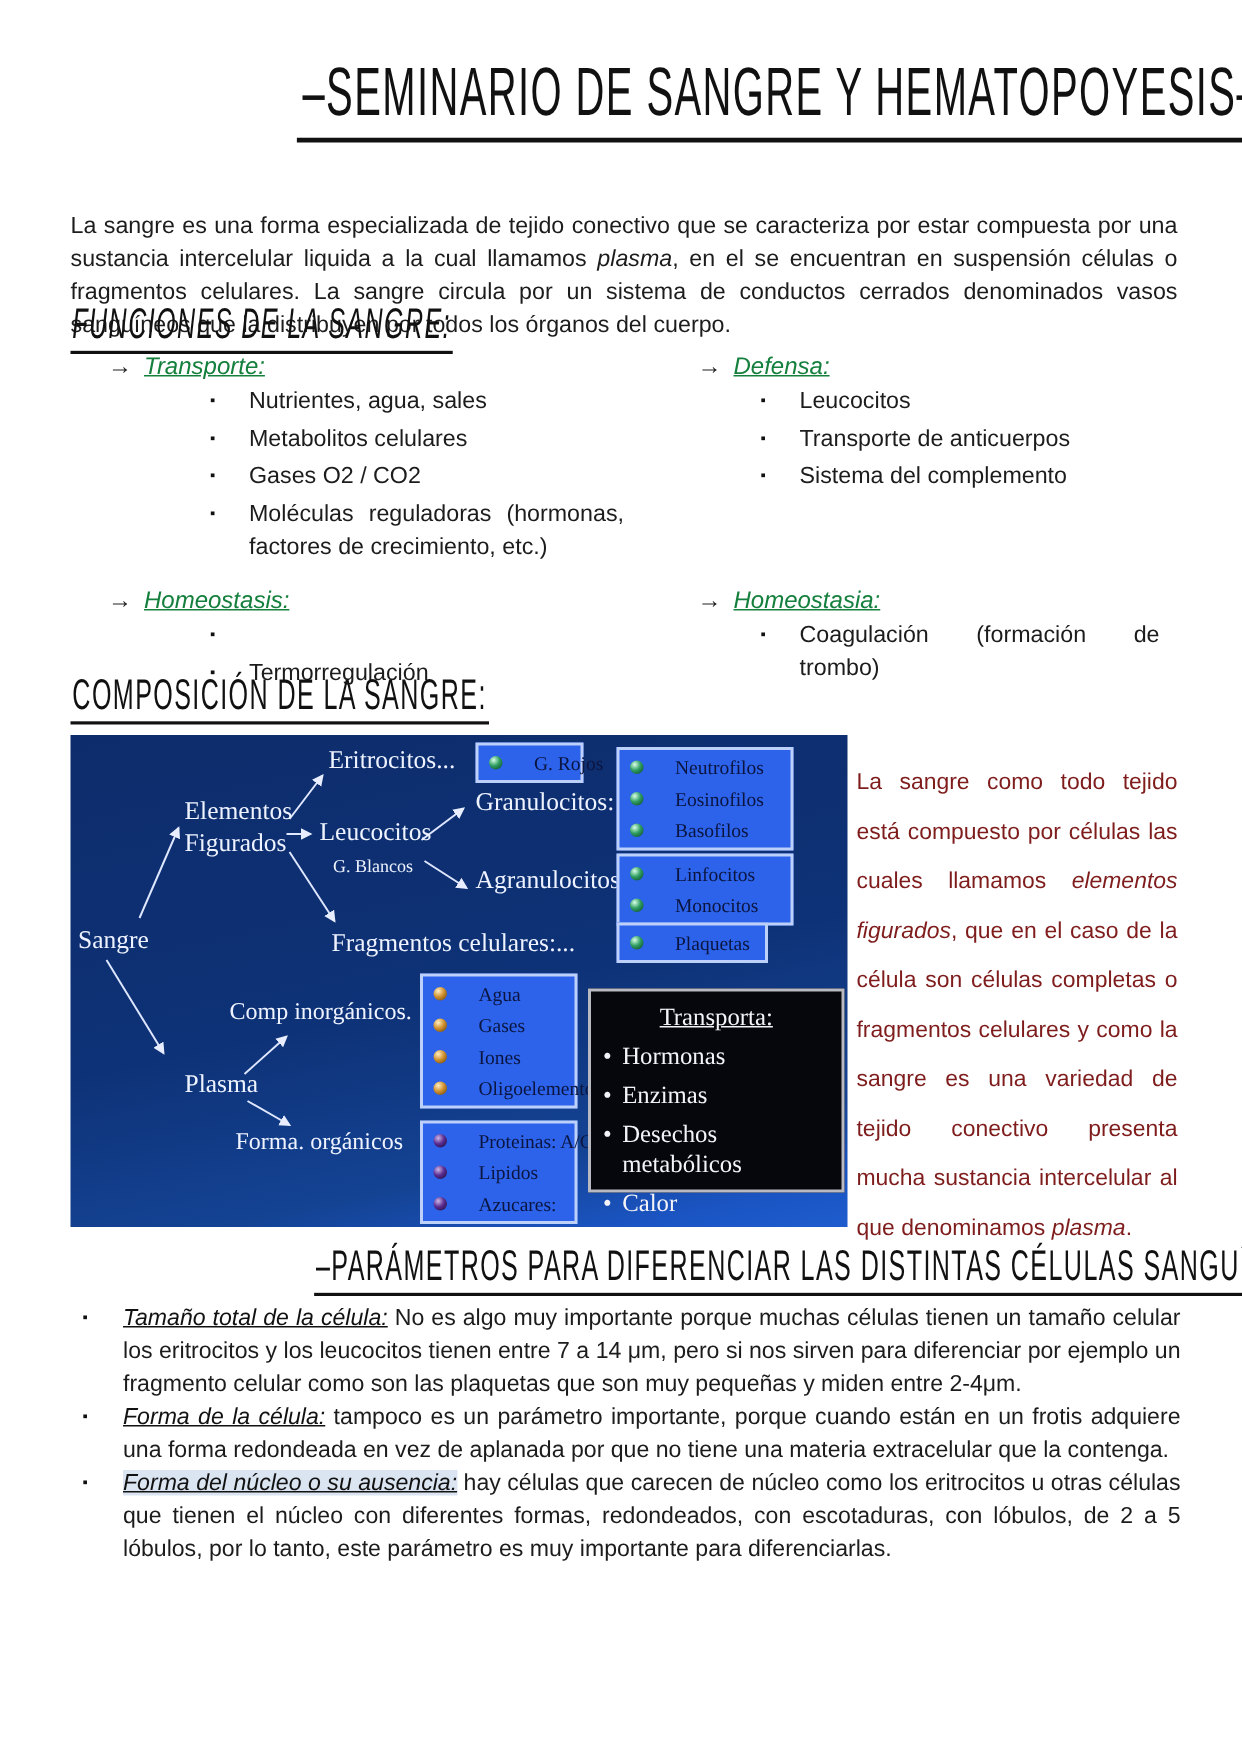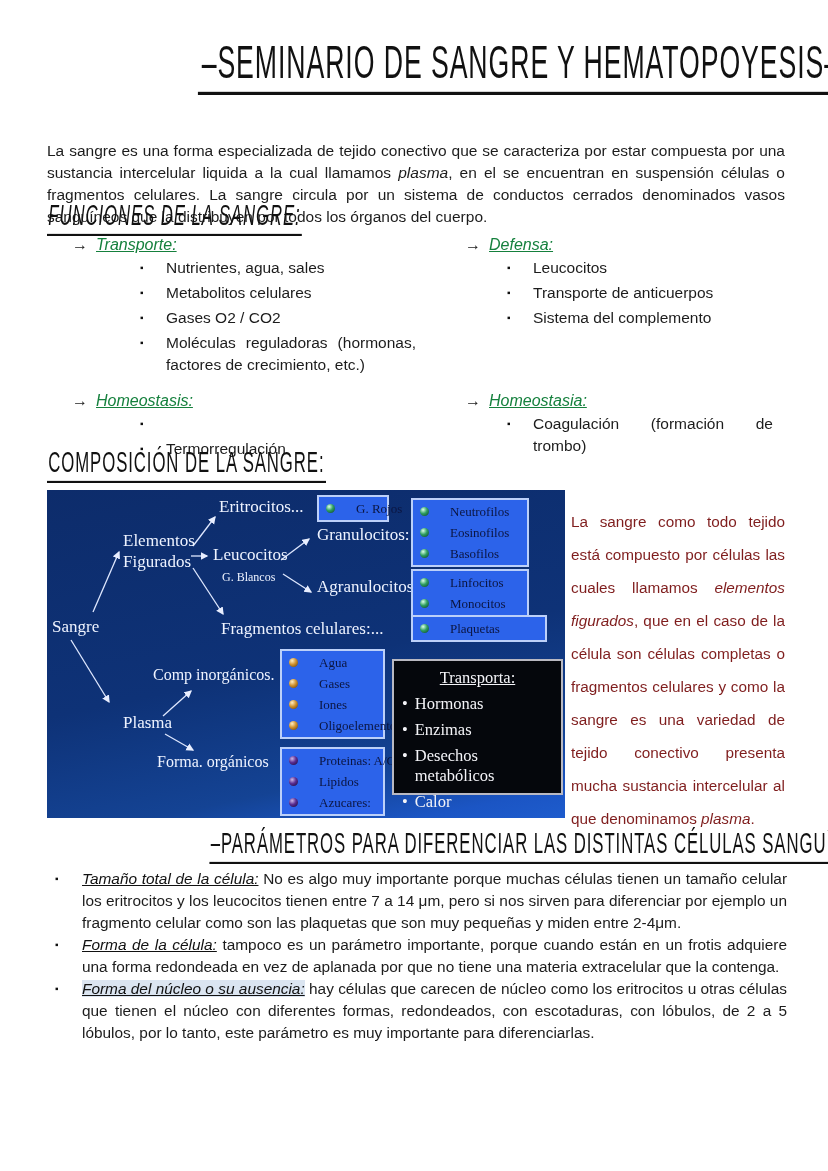--- a/index.html
+++ b/index.html
@@ -243,21 +243,21 @@
           </div>
         <div class="bb-item">
             <span class="sphere green"></span>
             <span>Eosinofilos</span>
           </div>
         <div class="bb-item">
             <span class="sphere green"></span>
             <span>Basofilos</span>
           </div>
       </div>
-      <div class="bluebox" style="left:364px;top:125px;width:136px">
+      <div class="bluebox" style="left:364px;top:125px;width:101px">
         <div class="bb-item">
             <span class="sphere green"></span>
             <span>Plaquetas</span>
           </div>
       </div>
       <div class="bluebox" style="left:233px;top:257px;width:105px">
         <div class="bb-item">
             <span class="sphere purple"></span>
             <span>Proteinas: A/G/F</span>
           </div>

